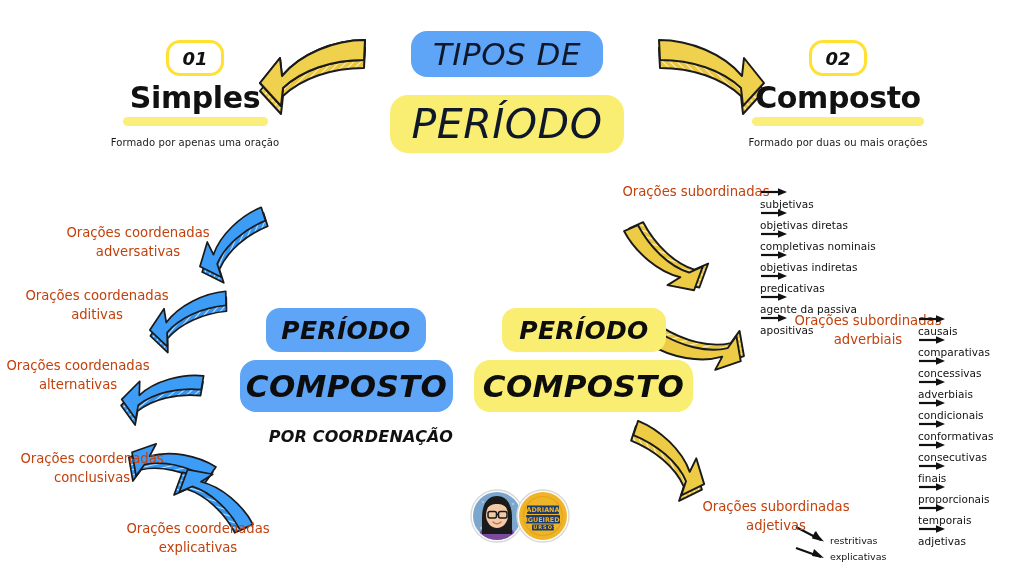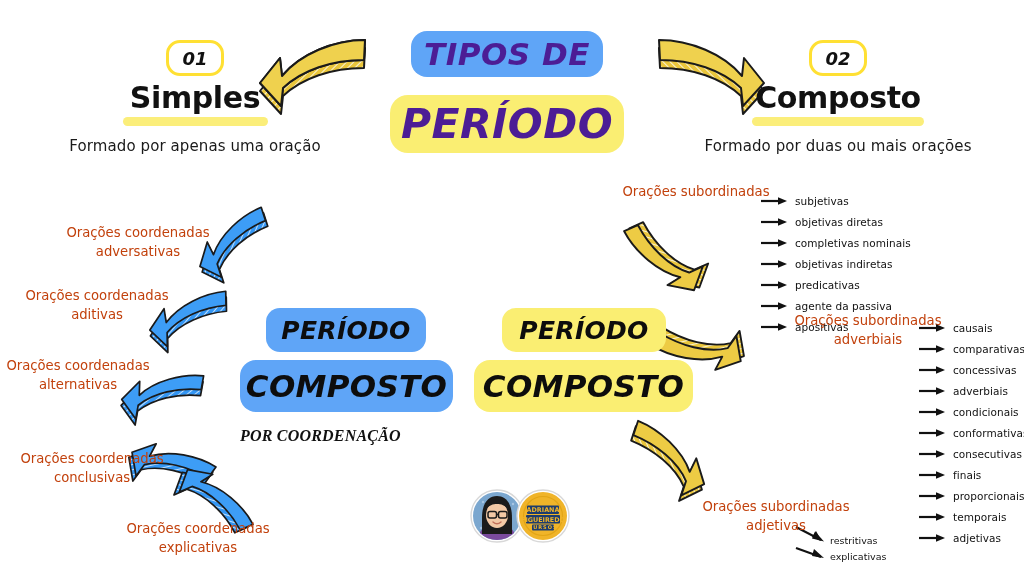--- a/index.html
+++ b/index.html
@@ -10,22 +10,22 @@
     overflow:hidden;
     position:relative;
   }
   #canvas{position:absolute;inset:0;width:1024px;height:576px;}
   .abs{position:absolute;}
 
   
   .pill{
     border-radius:16px;
     display:flex;align-items:center;justify-content:center;
-    font-weight:700;font-style:italic;
-    color:#4c1d95;
+    font-weight:400;font-style:italic;
+    color:#0f172a;
     letter-spacing:.5px;
     white-space:nowrap;
   }
   .pill-blue{background:#5FA5F7;}
   .pill-yellow{background:#FAEE72;}
 
   #title-tipos{left:411px;top:31px;width:192px;height:46px;font-size:31px;}
   #title-periodo{left:390px;top:95px;width:234px;height:58px;font-size:41px;border-radius:18px;}
 
   
@@ -35,51 +35,51 @@
     display:flex;align-items:center;justify-content:center;
     font-size:18px;font-weight:700;font-style:italic;color:#111;
     background:#fff;
   }
   .headword{
     font-size:30px;font-weight:700;color:#111;
     letter-spacing:-.4px;white-space:nowrap;
   }
   .underline{height:9px;border-radius:5px;background:#FBEE7A;}
   .subcap{
-    font-size:15px;color:#1a1a1a;white-space:nowrap;letter-spacing:.1px;
+    font-size:10px;color:#1a1a1a;white-space:nowrap;letter-spacing:.1px;
   }
   .hgroup{display:flex;flex-direction:column;align-items:center;}
 
   
   .node-top{
     border-radius:14px;height:44px;
     display:flex;align-items:center;justify-content:center;
     font-size:25px;font-weight:800;font-style:italic;color:#0d0d0d;
     letter-spacing:.3px;white-space:nowrap;
   }
   .node-bot{
     border-radius:16px;height:52px;
     display:flex;align-items:center;justify-content:center;
     font-size:31px;font-weight:800;font-style:italic;color:#0d0d0d;
     letter-spacing:.3px;white-space:nowrap;
   }
   .node-cap{
     font-size:16px;font-weight:700;font-style:italic;color:#111;
-    text-align:left;white-space:nowrap;letter-spacing:.2px;font-family:Liberation Serif, serif;
+    text-align:right;white-space:nowrap;letter-spacing:.2px;
   }
 
   
   .branch-label{
     font-size:13.2px;color:#c2410c;line-height:1.45;white-space:nowrap;
     text-align:center;
   }
 
   
   .sublist{display:flex;flex-direction:column;}
-  .subrow{display:flex;align-items:flex-end;height:21px;}
+  .subrow{display:flex;align-items:flex-start;height:21px;flex-direction:column;}
   .subrow .txt{font-size:10.5px;color:#111;white-space:nowrap;letter-spacing:.05px;}
   .arrowglyph{width:28px;height:12px;margin-right:7px;flex:0 0 auto;}
 
   .tiny-row{display:flex;align-items:center;}
   .tiny-row .txt{font-size:9.5px;color:#111;white-space:nowrap;}
 
   
   #logo{left:469px;top:488px;width:104px;height:56px;}
 </style>
 </head>

